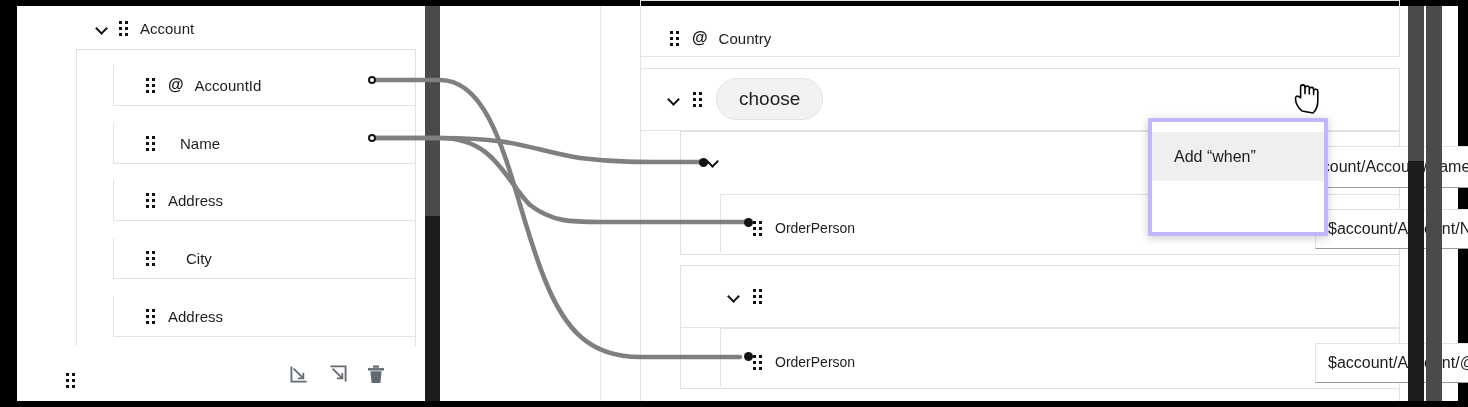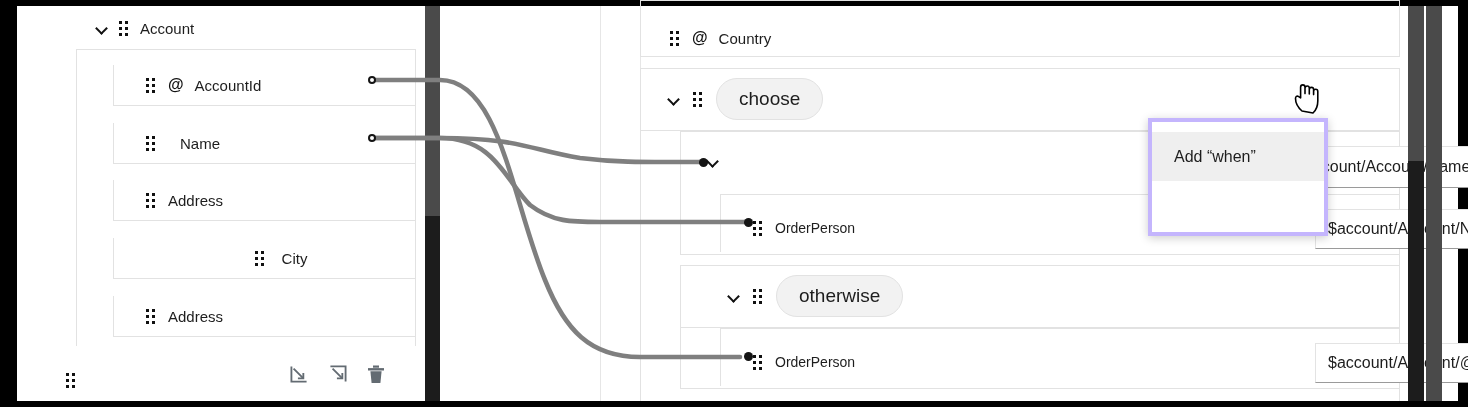--- a/index.html
+++ b/index.html
@@ -162,21 +162,21 @@
           <i></i>
           <i></i>
           <i></i>
           <i></i>
           <i></i>
           <i></i>
         </span>
       <span class="row-label">Address</span>
     </div>
 
-    <div class="row" style="left:96px; top:232px; width:303px; height:41px; padding-left:32px; gap:16px; border-left:1px solid #e2e2e2;justify-content:center;">
+    <div class="row" style="left:96px; top:232px; width:303px; height:41px; padding-left:32px; gap:29px; border-left:1px solid #e2e2e2;">
       <span class="dots">
           <i></i>
           <i></i>
           <i></i>
           <i></i>
           <i></i>
           <i></i>
         </span>
       <span class="row-label">City</span>
     </div>
@@ -287,21 +287,20 @@
     <div class="row" style="left:240px; top:259px; width:720px; height:63px; padding-left:48px; gap:12px;">
       <span class="chev"></span>
       <span class="dots">
           <i></i>
           <i></i>
           <i></i>
           <i></i>
           <i></i>
           <i></i>
         </span>
-      <span class="pill">otherwise</span>
     </div>
 
     <div class="tree-box" style="left:280px; top:322px; width:680px; height:58px; border-bottom:none;"></div>
     <div class="row" style="left:280px; top:334px; width:680px; height:44px; padding-left:33px; gap:11px; border-bottom:none; font-size:14px;">
       <span class="dots">
           <i></i>
           <i></i>
           <i></i>
           <i></i>
           <i></i>

